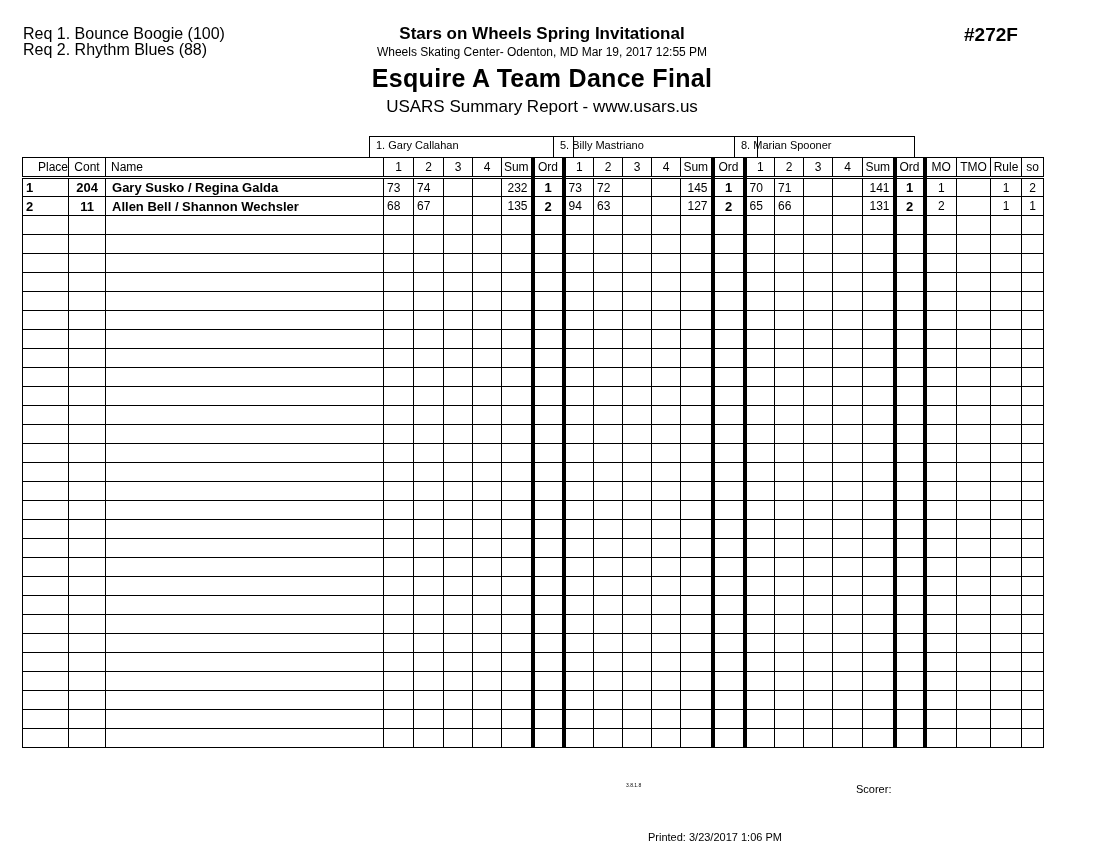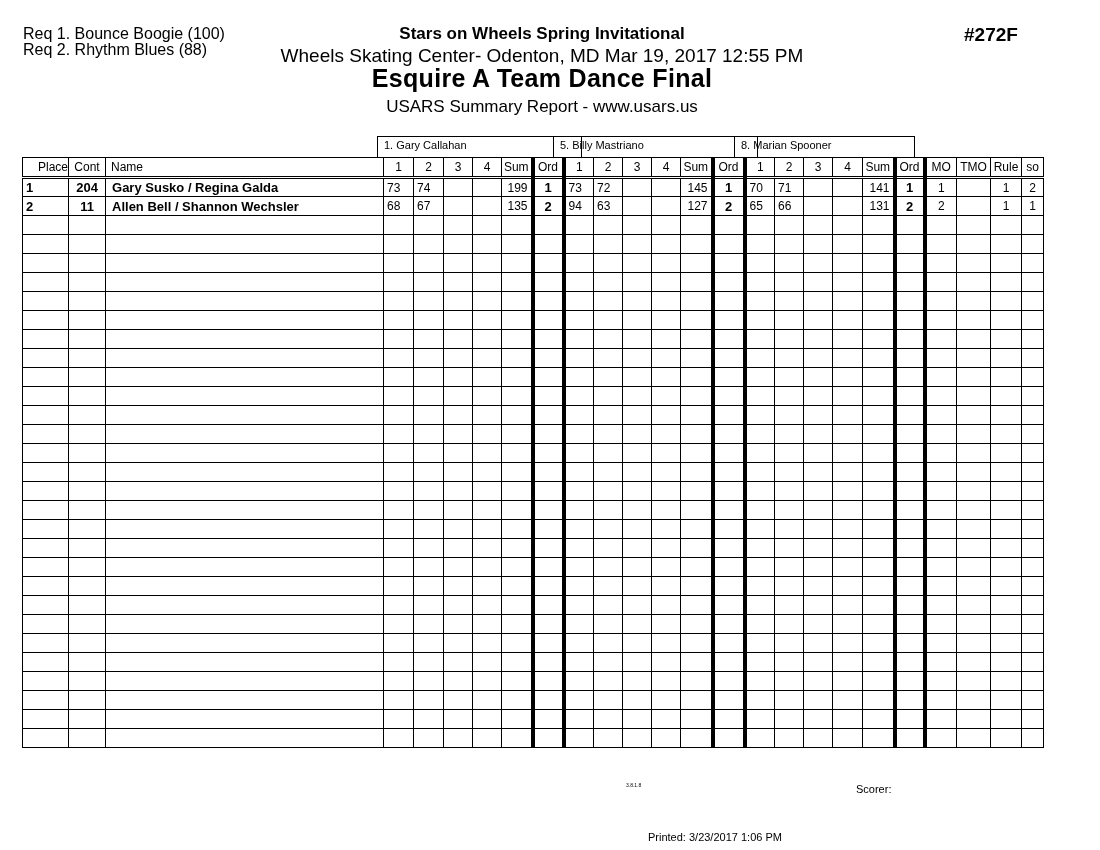--- a/index.html
+++ b/index.html
@@ -1,21 +1,21 @@
 <!DOCTYPE html>
 <html><head>
 <meta charset="utf-8">
 <style>
   html, body { margin:0; padding:0; background:#ffffff; }
   body { width:1100px; height:850px; position:relative; overflow:hidden; font-family:"Liberation Sans", sans-serif; color:#000; }
   .abs { position:absolute; white-space:nowrap; }
   .req { left:23px; font-size:16px; }
   .center { left:0; width:1084px; text-align:center; }
   .t1 { top:24px; font-size:17px; font-weight:bold; }
-  .t2 { top:45px; font-size:19px; }
+  .t2 { top:45px; font-size:12px; }
   .t3 { top:64px; font-size:25px; font-weight:bold; letter-spacing:0.3px; }
   .t4 { top:97px; font-size:17px; }
   .evnum { left:964px; top:24px; font-size:19px; font-weight:bold; }
 
   .judge-box { position:absolute; top:136px; height:21px; border:1px solid #000; border-bottom:none; box-sizing:border-box; font-size:11px; padding:2px 0 0 6px; }
 
   table.grid { position:absolute; left:22px; top:157px; border-collapse:collapse; table-layout:fixed; }
   table.grid td { border:1px solid #000; height:19px; padding:0; font-size:12px; box-sizing:border-box; overflow:hidden; white-space:nowrap; }
   table.grid tr.hdr td { height:20px; font-size:12px; text-align:center; border-bottom:3px double #000; }
   table.grid tr.hdr td.lft { text-align:left; padding-left:5px; }
@@ -42,21 +42,21 @@
   <span>Req 2.</span>
   <span>Rhythm Blues (88)</span>
 </div>
 
 <div class="abs center t1">Stars on Wheels Spring Invitational</div>
 <div class="abs center t2">Wheels Skating Center- Odenton, MD  Mar 19, 2017  12:55 PM</div>
 <div class="abs center t3">Esquire A Team Dance Final</div>
 <div class="abs center t4">USARS Summary Report - www.usars.us</div>
 <div class="abs evnum">#272F</div>
 
-<div class="judge-box" style="left:377px;width:205px;">1.  Gary Callahan</div>
+<div class="judge-box" style="left:369px;width:205px;">1.  Gary Callahan</div>
 <div class="judge-box" style="left:553px;width:205px;">5.  Billy Mastriano</div>
 <div class="judge-box" style="left:734px;width:181px;">8.  Marian Spooner</div>
 
 <table class="grid" id="grid">
   <colgroup>
     <col style="width:36px">
       <col style="width:37px">
       <col style="width:278px">
     <col style="width:30px">
       <col style="width:30px">
@@ -115,21 +115,21 @@
     </tr>
 
     <tr>
       <td class="l b">1</td>
       <td class="c b">204</td>
       <td class="nm">Gary Susko / Regina Galda</td>
       <td class="l">73</td>
       <td class="l">74</td>
       <td class="l"></td>
       <td class="l"></td>
-      <td class="r">199</td>
+      <td class="r">232</td>
       <td class="c b thickL thickR">1</td>
       <td class="l">73</td>
       <td class="l">72</td>
       <td class="l"></td>
       <td class="l"></td>
       <td class="r">145</td>
       <td class="c b thickL thickR">1</td>
       <td class="l">70</td>
       <td class="l">71</td>
       <td class="l"></td>

